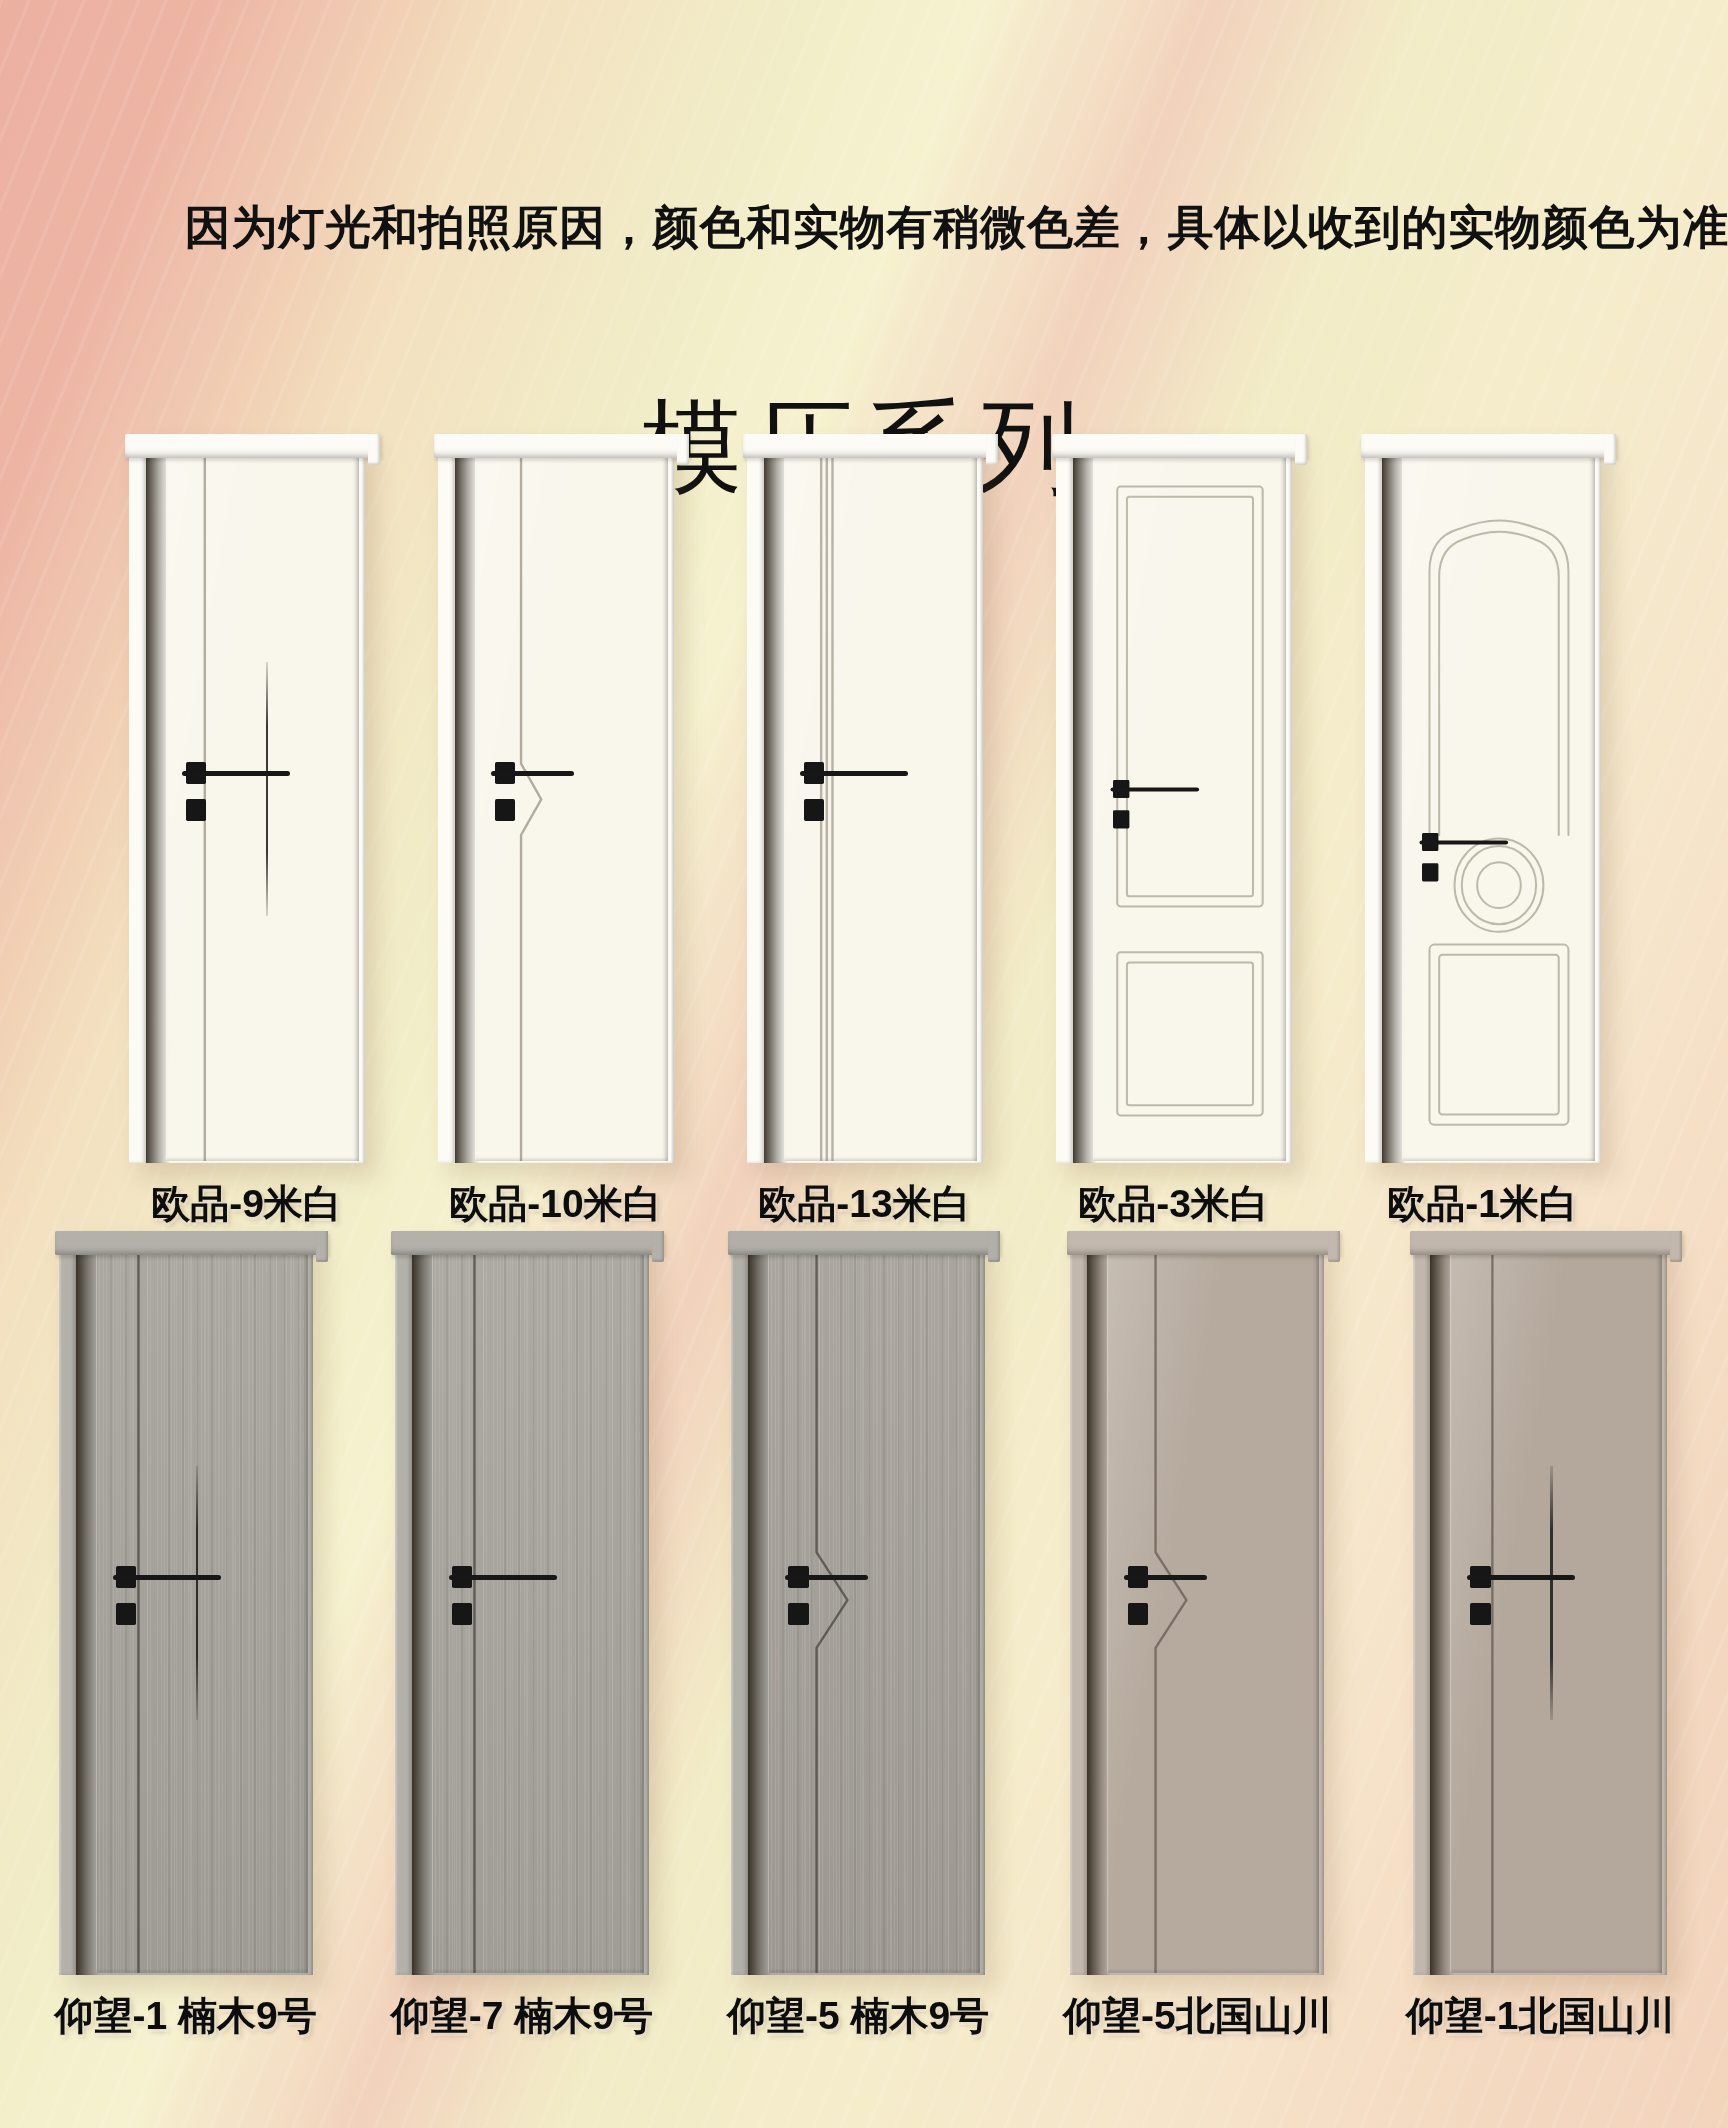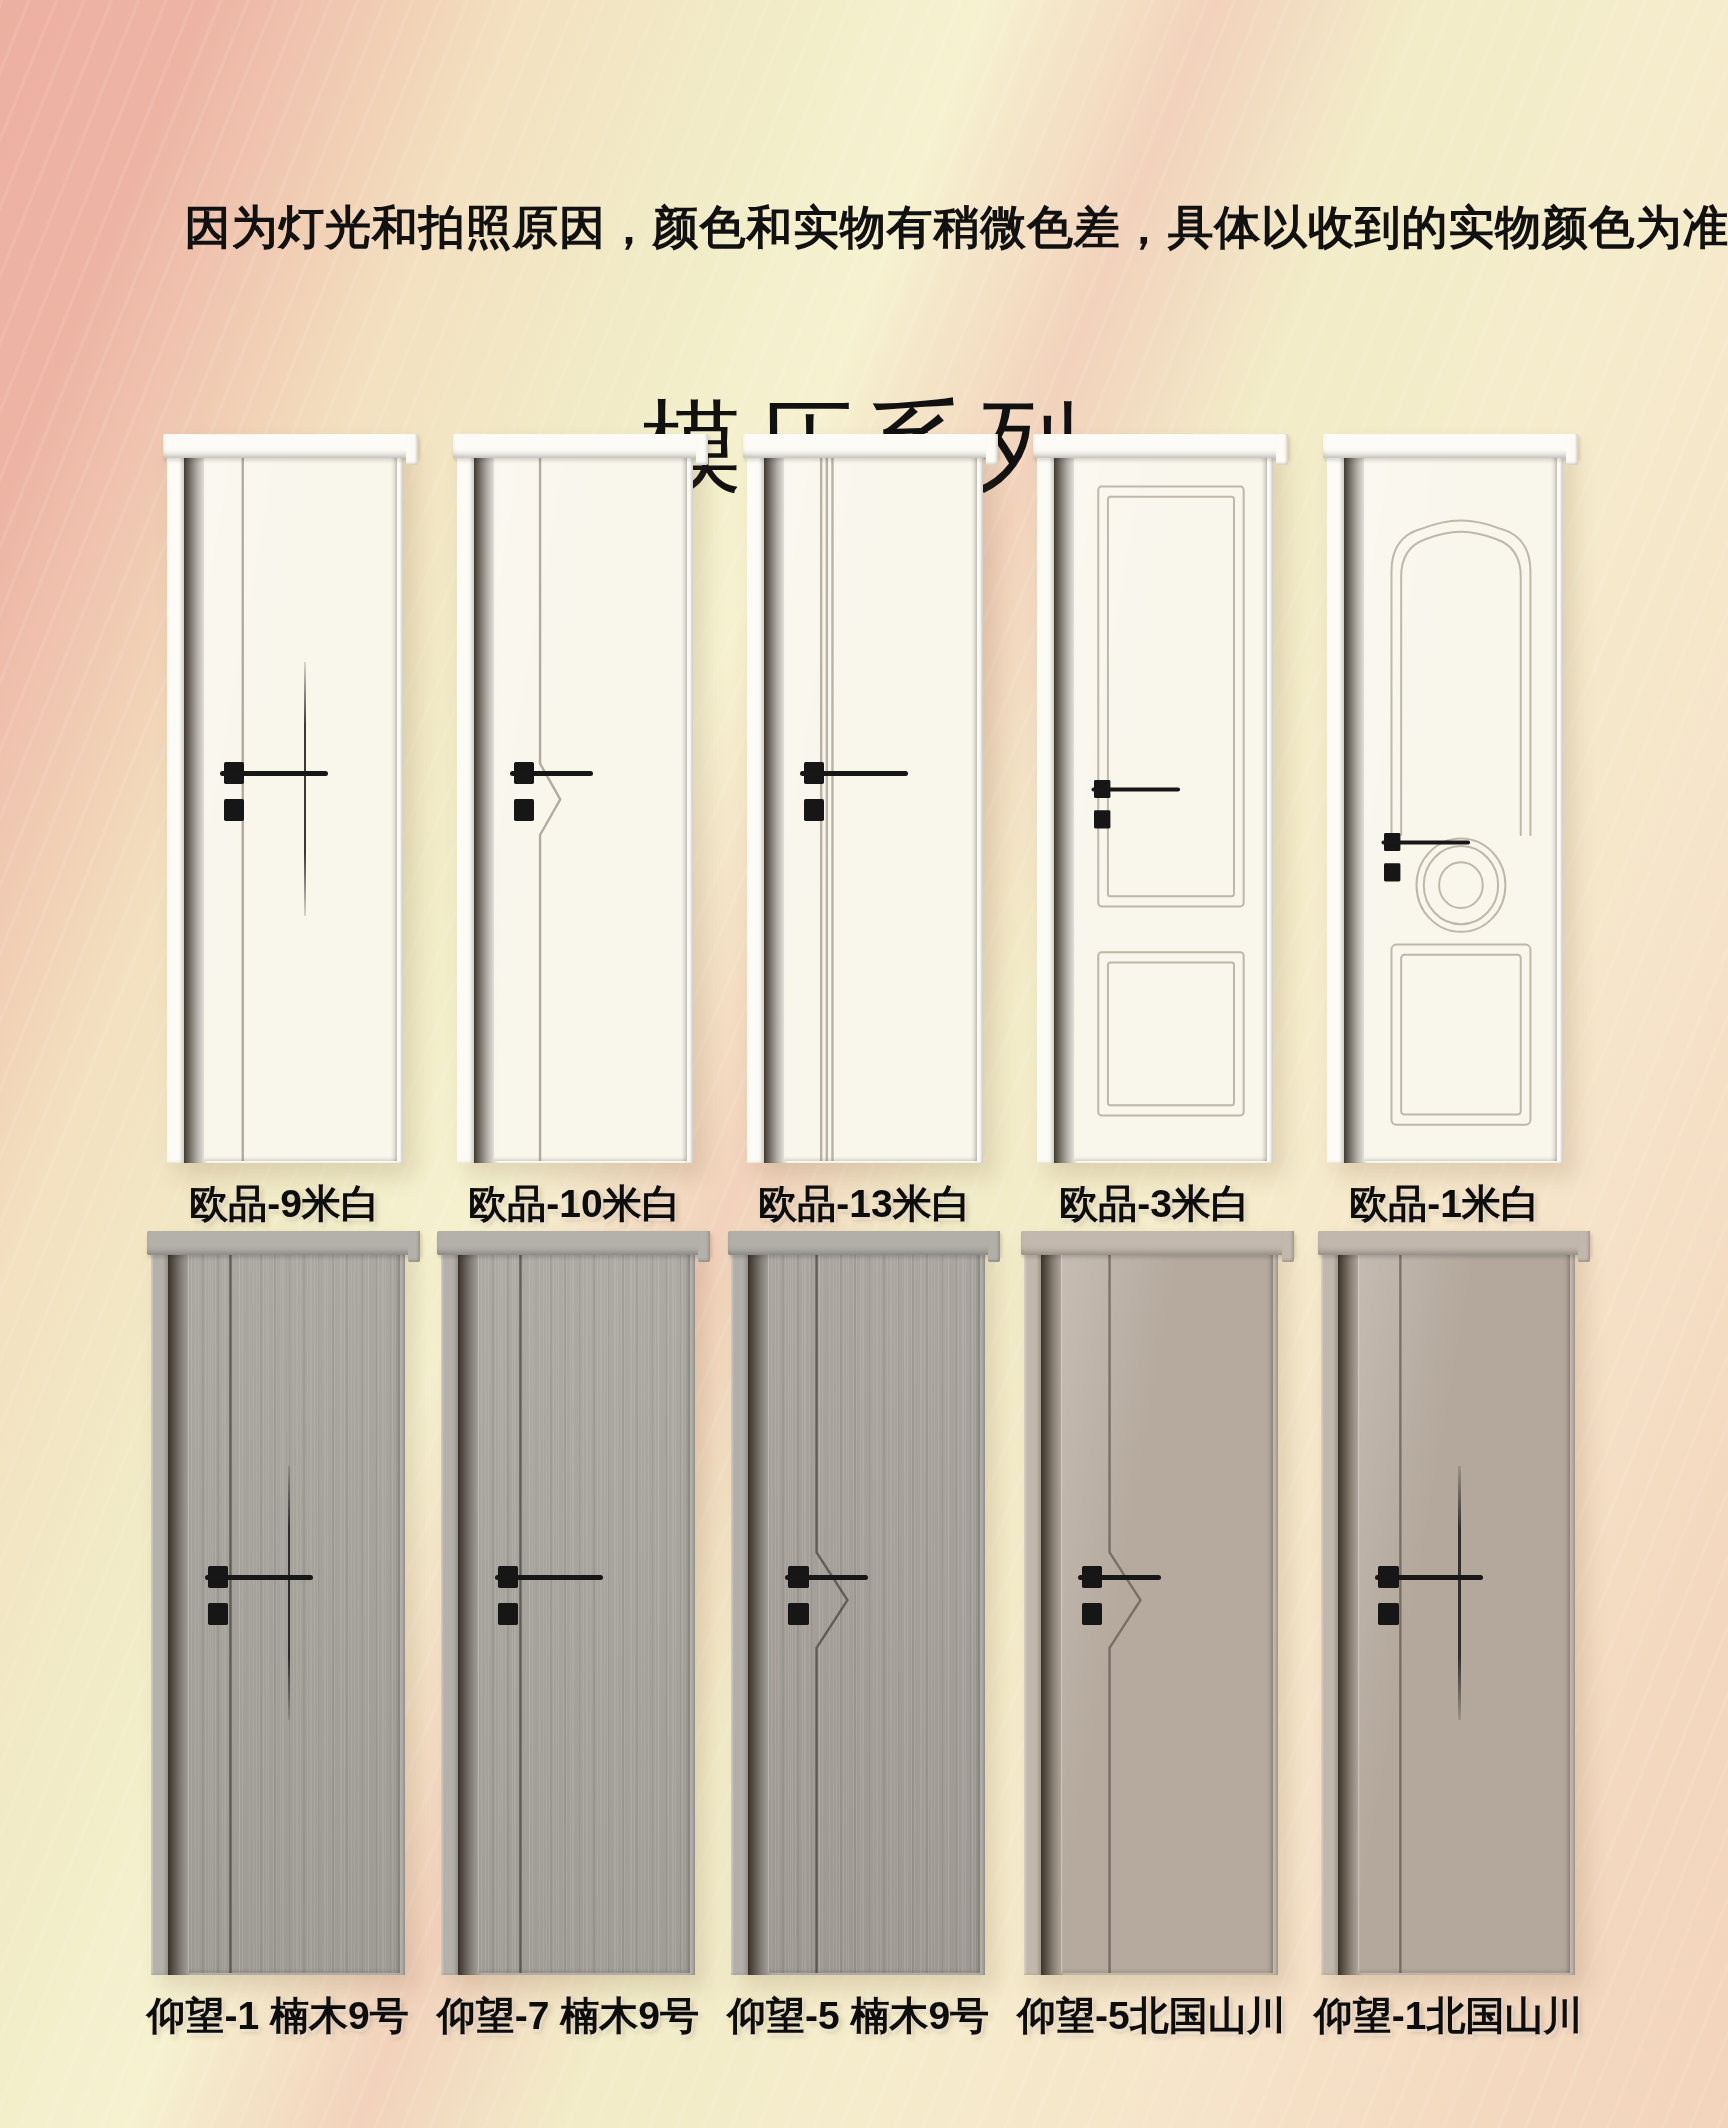--- a/index.html
+++ b/index.html
@@ -21,22 +21,22 @@
   .subtitle{
     position:absolute;top:197px;left:0;width:100%;text-align:right;
     font-size:46px;font-weight:700;letter-spacing:0.8px;white-space:nowrap;
   }
   .series{
     position:absolute;top:295px;left:0;width:100%;text-align:center;
     font-size:102px;font-weight:400;letter-spacing:10.2px;
   }
   
   .row{position:absolute;left:0;right:0;display:flex;justify-content:center;}
-  .row1{top:434px;gap:54px;}
-  .row2{top:1231px;gap:28px;}
+  .row1{top:434px;gap:73px;}
+  .row2{top:1231px;gap:74px;}
   figure.door-fig{margin:0;display:flex;flex-direction:column;align-items:center;}
   .row1 .door-box{width:236px;height:729px;}
   .row2 .door-box{width:254px;height:744px;}
   .door-label{
     margin-top:13.6px;font-size:39px;font-weight:700;letter-spacing:0px;
     white-space:nowrap;text-align:center;color:#0d0d0d;
     text-shadow:1.7px 2.5px 0 rgba(255,255,255,.30), 2.5px 3.4px 5.1px rgba(90,60,40,.25);
   }
   
   .door-box{

